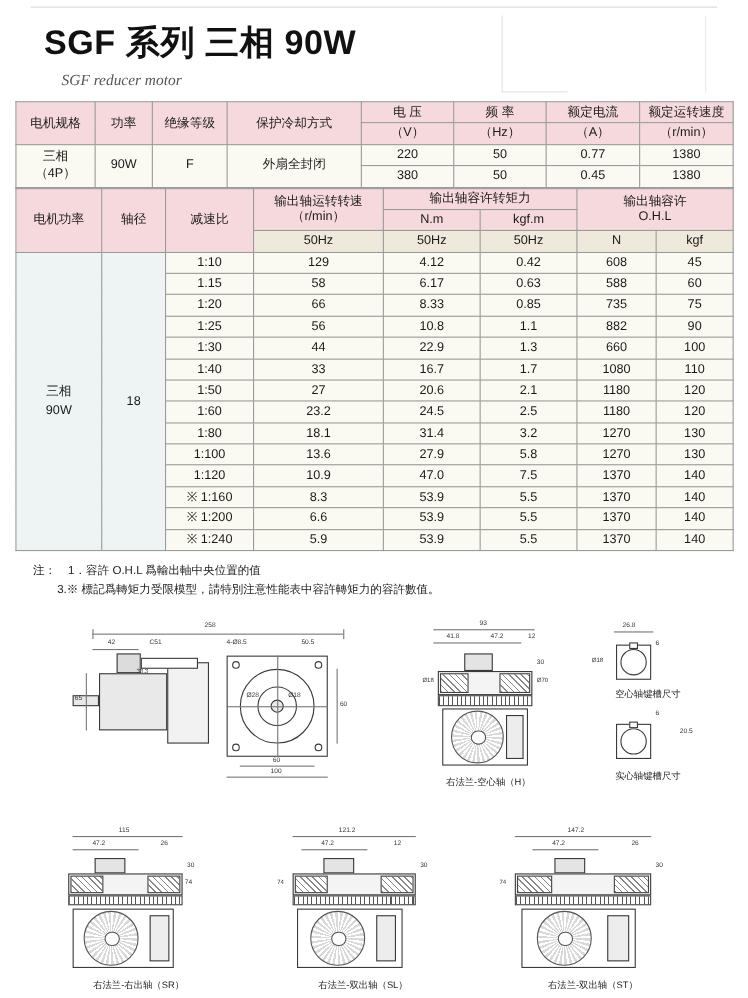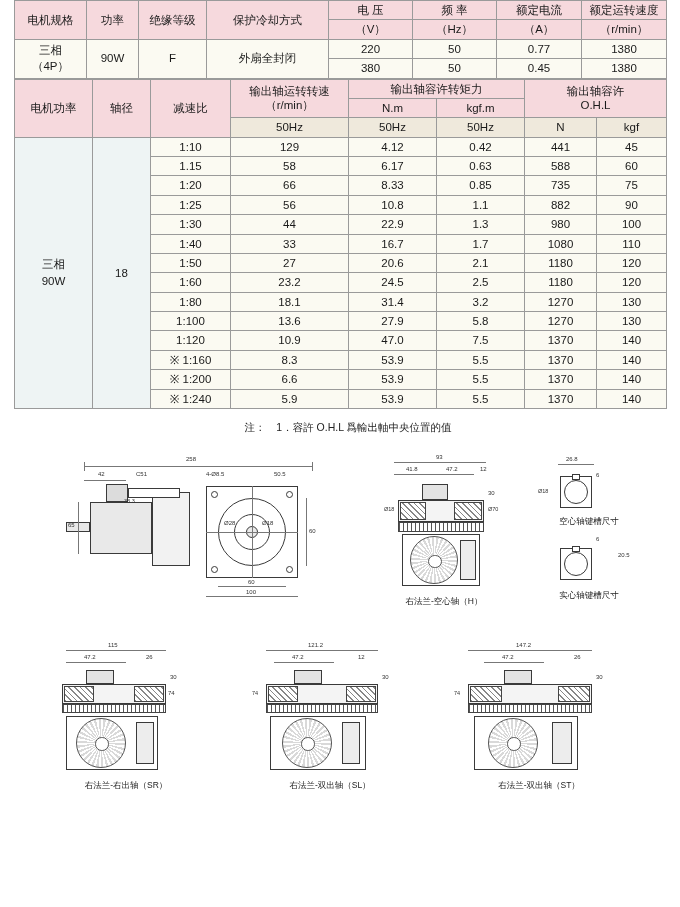--- a/index.html
+++ b/index.html
@@ -82,21 +82,21 @@
   .t1 { margin-top: 4px; }
   .t2 { margin-top: 12px; }
 
   
   .notes {
     margin: 10px 0 0 16px;
     font-size: 10.5px;
     line-height: 1.65;
     color: #222;
   }
-  .notes .n-line { white-space: nowrap; text-align: center; }
+  .notes .n-line { white-space: nowrap; }
   .notes .indent1 { margin-left: 22px; }
   .notes .indent2 { margin-left: 22px; }
 
   
   .drawings {
     margin-top: 8px;
     position: relative;
     height: 355px;
   }
   .dwg {
@@ -142,20 +142,27 @@
     position: absolute;
     background: repeating-linear-gradient(90deg, #555 0 1px, #fff 1px 4px);
     border: 1px solid #444;
   }
 </style>
 </head>
 <body>
 
 <div class="page">
 
+  <div class="header">
+    <div class="header-rule-top"></div>
+    <div class="header-deco"></div>
+    <div class="header-deco2"></div>
+    <div class="title-main">SGF 系列 三相 90W</div>
+    <div class="title-sub">SGF reducer motor</div>
+  </div>
 
   <table class="spec t1">
     <colgroup>
       <col style="width:72px">
         <col style="width:52px">
         <col style="width:68px">
         <col style="width:122px">
       <col style="width:84px">
         <col style="width:84px">
         <col style="width:85px">
@@ -241,21 +248,21 @@
       <tr>
         <td class="leftcell" rowspan="14" style="line-height:1.5">
           <div>三相</div>
           <div>90W</div>
         </td>
         <td class="leftcell" rowspan="14">18</td>
         <td class="bodycell">1:10</td>
         <td class="bodycell">129</td>
         <td class="bodycell">4.12</td>
         <td class="bodycell">0.42</td>
-        <td class="bodycell">441</td>
+        <td class="bodycell">608</td>
         <td class="bodycell">45</td>
       </tr>
       <tr>
         <td class="bodycell">1.15</td>
         <td class="bodycell">58</td>
         <td class="bodycell">6.17</td>
         <td class="bodycell">0.63</td>
         <td class="bodycell">588</td>
         <td class="bodycell">60</td>
       </tr>
@@ -273,21 +280,21 @@
         <td class="bodycell">10.8</td>
         <td class="bodycell">1.1</td>
         <td class="bodycell">882</td>
         <td class="bodycell">90</td>
       </tr>
       <tr>
         <td class="bodycell">1:30</td>
         <td class="bodycell">44</td>
         <td class="bodycell">22.9</td>
         <td class="bodycell">1.3</td>
-        <td class="bodycell">980</td>
+        <td class="bodycell">660</td>
         <td class="bodycell">100</td>
       </tr>
       <tr>
         <td class="bodycell">1:40</td>
         <td class="bodycell">33</td>
         <td class="bodycell">16.7</td>
         <td class="bodycell">1.7</td>
         <td class="bodycell">1080</td>
         <td class="bodycell">110</td>
       </tr>
@@ -356,20 +363,21 @@
         <td class="bodycell">140</td>
       </tr>
     </tbody>
   </table>
 
   <div class="notes">
     <div class="n-line">
       <span>注：</span>
       <span style="margin-left:8px">1．容許 O.H.L 爲輸出軸中央位置的值</span>
     </div>
+    <div class="n-line indent2">3.※ 標記爲轉矩力受限模型，請特別注意性能表中容許轉矩力的容許數值。</div>
   </div>
 
   <div class="drawings">
 
     <div class="dwg" style="left:52px; top:10px; width:290px; height:150px;">
 
       <div class="line hline thin" style="left:18px; top:12px; width:228px;"></div>
       <div class="line vline thin" style="left:18px; top:8px; height:9px;"></div>
       <div class="line vline thin" style="left:246px; top:8px; height:9px;"></div>
       <div class="dim" style="left:120px; top:2px;">258</div>

